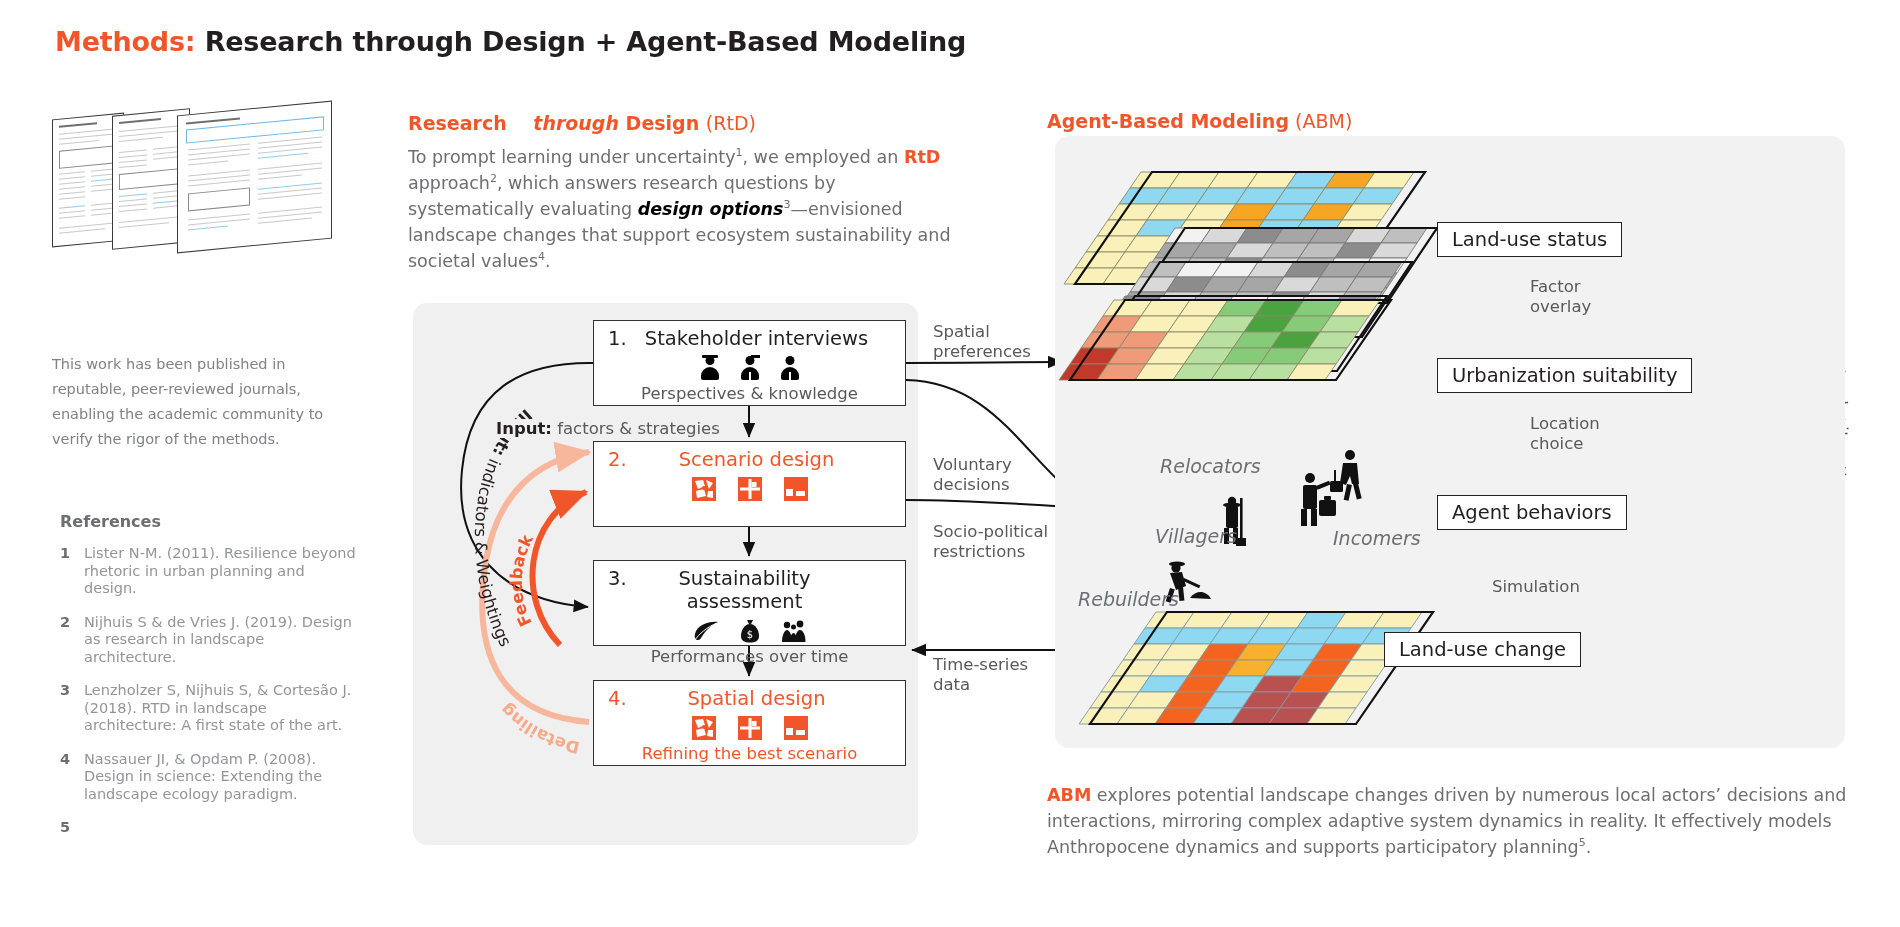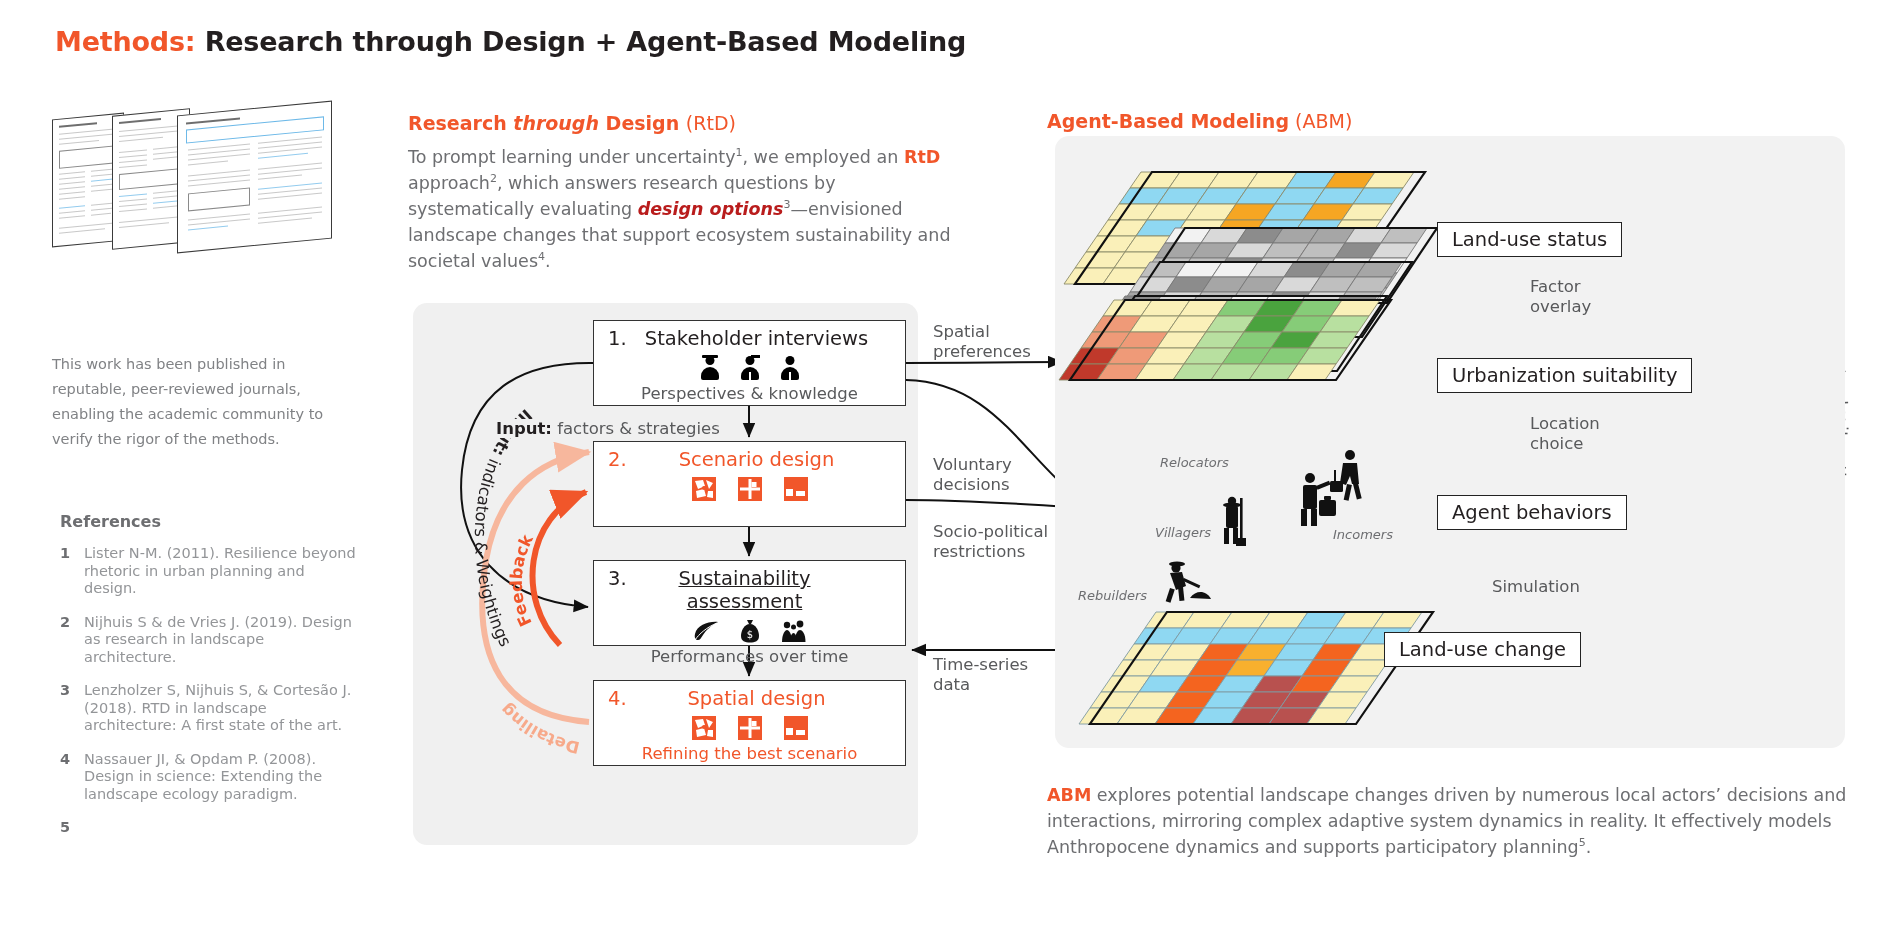--- a/index.html
+++ b/index.html
@@ -45,28 +45,28 @@
   #references { position:absolute; left:60px; top:545px; width:300px; }
   .ref { position:relative; padding-left:24px; margin-bottom:16px;
          font-size:14.5px; line-height:17.5px; color:#939598; }
   .ref .num { position:absolute; left:0; top:0; font-weight:bold; color:#6d6e71; }
 
   
   #rtd-heading {
     position:absolute; left:408px; top:112px;
     font-size:19px; font-weight:bold; color:#f1562a; white-space:nowrap;
   }
-  #rtd-heading .it { font-style:italic; }
+  #rtd-heading .it { font-style:italic;margin-left:20px; }
   #rtd-heading .lt { font-weight:normal; }
   #rtd-body {
     position:absolute; left:408px; top:144px; width:545px;
     font-size:17.5px; line-height:26px; color:#6d6e71;
   }
   #rtd-body .o { color:#f1562a; font-weight:bold; }
-  #rtd-body .oi { color:#b91c1c; font-weight:bold; font-style:italic; }
+  #rtd-body .oi { color:#000000; font-weight:bold; font-style:italic; }
   sup { font-size:11px; vertical-align:super; line-height:0; }
 
   
   #rtd-panel {
     position:absolute; left:413px; top:303px; width:505px; height:542px;
     background:#f0f0f0; border-radius:14px;
   }
 
   .stepbox {
     position:absolute; background:#ffffff; border:1.6px solid #333;
@@ -137,21 +137,21 @@
   #abm-landuse-status     { left:1437px; top:222px; }
   #abm-urban-suitability  { left:1437px; top:358px; }
   #abm-agent-behaviors    { left:1437px; top:495px; }
   #abm-landuse-change     { left:1384px; top:632px; }
 
   .abmlbl { position:absolute; font-size:16.5px; line-height:20px; color:#58595b; }
   #lbl-factor   { left:1530px; top:277px; }
   #lbl-location { left:1530px; top:414px; }
   #lbl-simul    { left:1492px; top:577px; }
 
-  .agentlbl { position:absolute; font-size:13px; font-style:italic; color:#6d6e71;}
+  .agentlbl { position:absolute; font-size:19px; font-style:italic; color:#6d6e71;}
   #lbl-relocators { left:1160px; top:455px; }
   #lbl-villagers  { left:1155px; top:525px; }
   #lbl-incomers   { left:1333px; top:527px; }
   #lbl-rebuilders { left:1078px; top:588px; }
 
   #abm-body {
     position:absolute; left:1047px; top:782px; width:800px;
     font-size:17.5px; line-height:26px; color:#6d6e71;
   }
   #abm-body .o { color:#f1562a; font-weight:bold; }
@@ -428,21 +428,21 @@
             <rect x="12" y="14" width="9" height="5" fill="#fff"></rect>
             <rect x="2" y="3" width="20" height="6" fill="#f1562a"></rect>
           </svg>
       </span>
     </div>
   </div>
 
   <div class="stepbox" id="step3">
     <div class="row1">
       <div class="num">3.</div>
-      <div class="ttl" style="padding-right:52px;text-decoration:underline;">Sustainability assessment</div>
+      <div class="ttl" style="padding-right:52px;">Sustainability assessment</div>
     </div>
     <div class="icons">
       <span class="leaf">
         <svg viewBox="0 0 26 22" width="26" height="22">
             <path d="M25 2 C16 1 4 5 2 14 C1 18 3 20 5 20 C7 20 8 18 10 15 C13 10 19 5 25 2 Z" fill="#111"></path>
             <path d="M2 20 C6 14 14 7 24 3" stroke="#fff" stroke-width="1" fill="none"></path>
           </svg>
       </span>
       <span class="moneybag">
         <svg viewBox="0 0 18 24" width="18" height="24">

